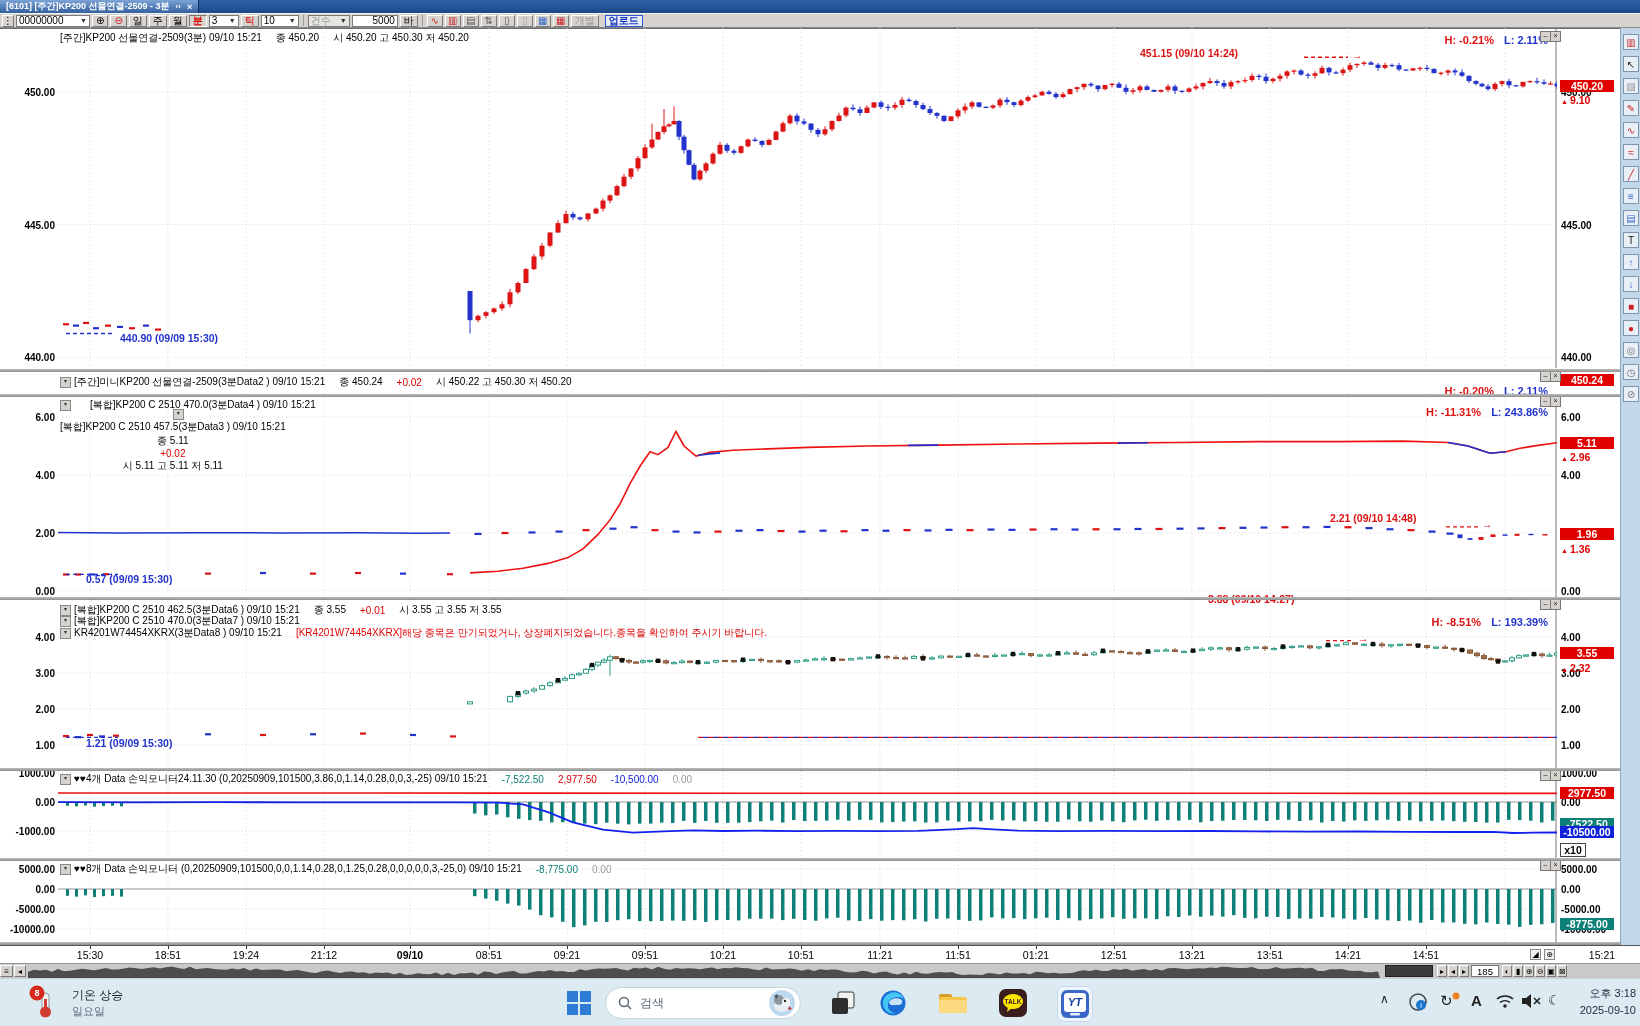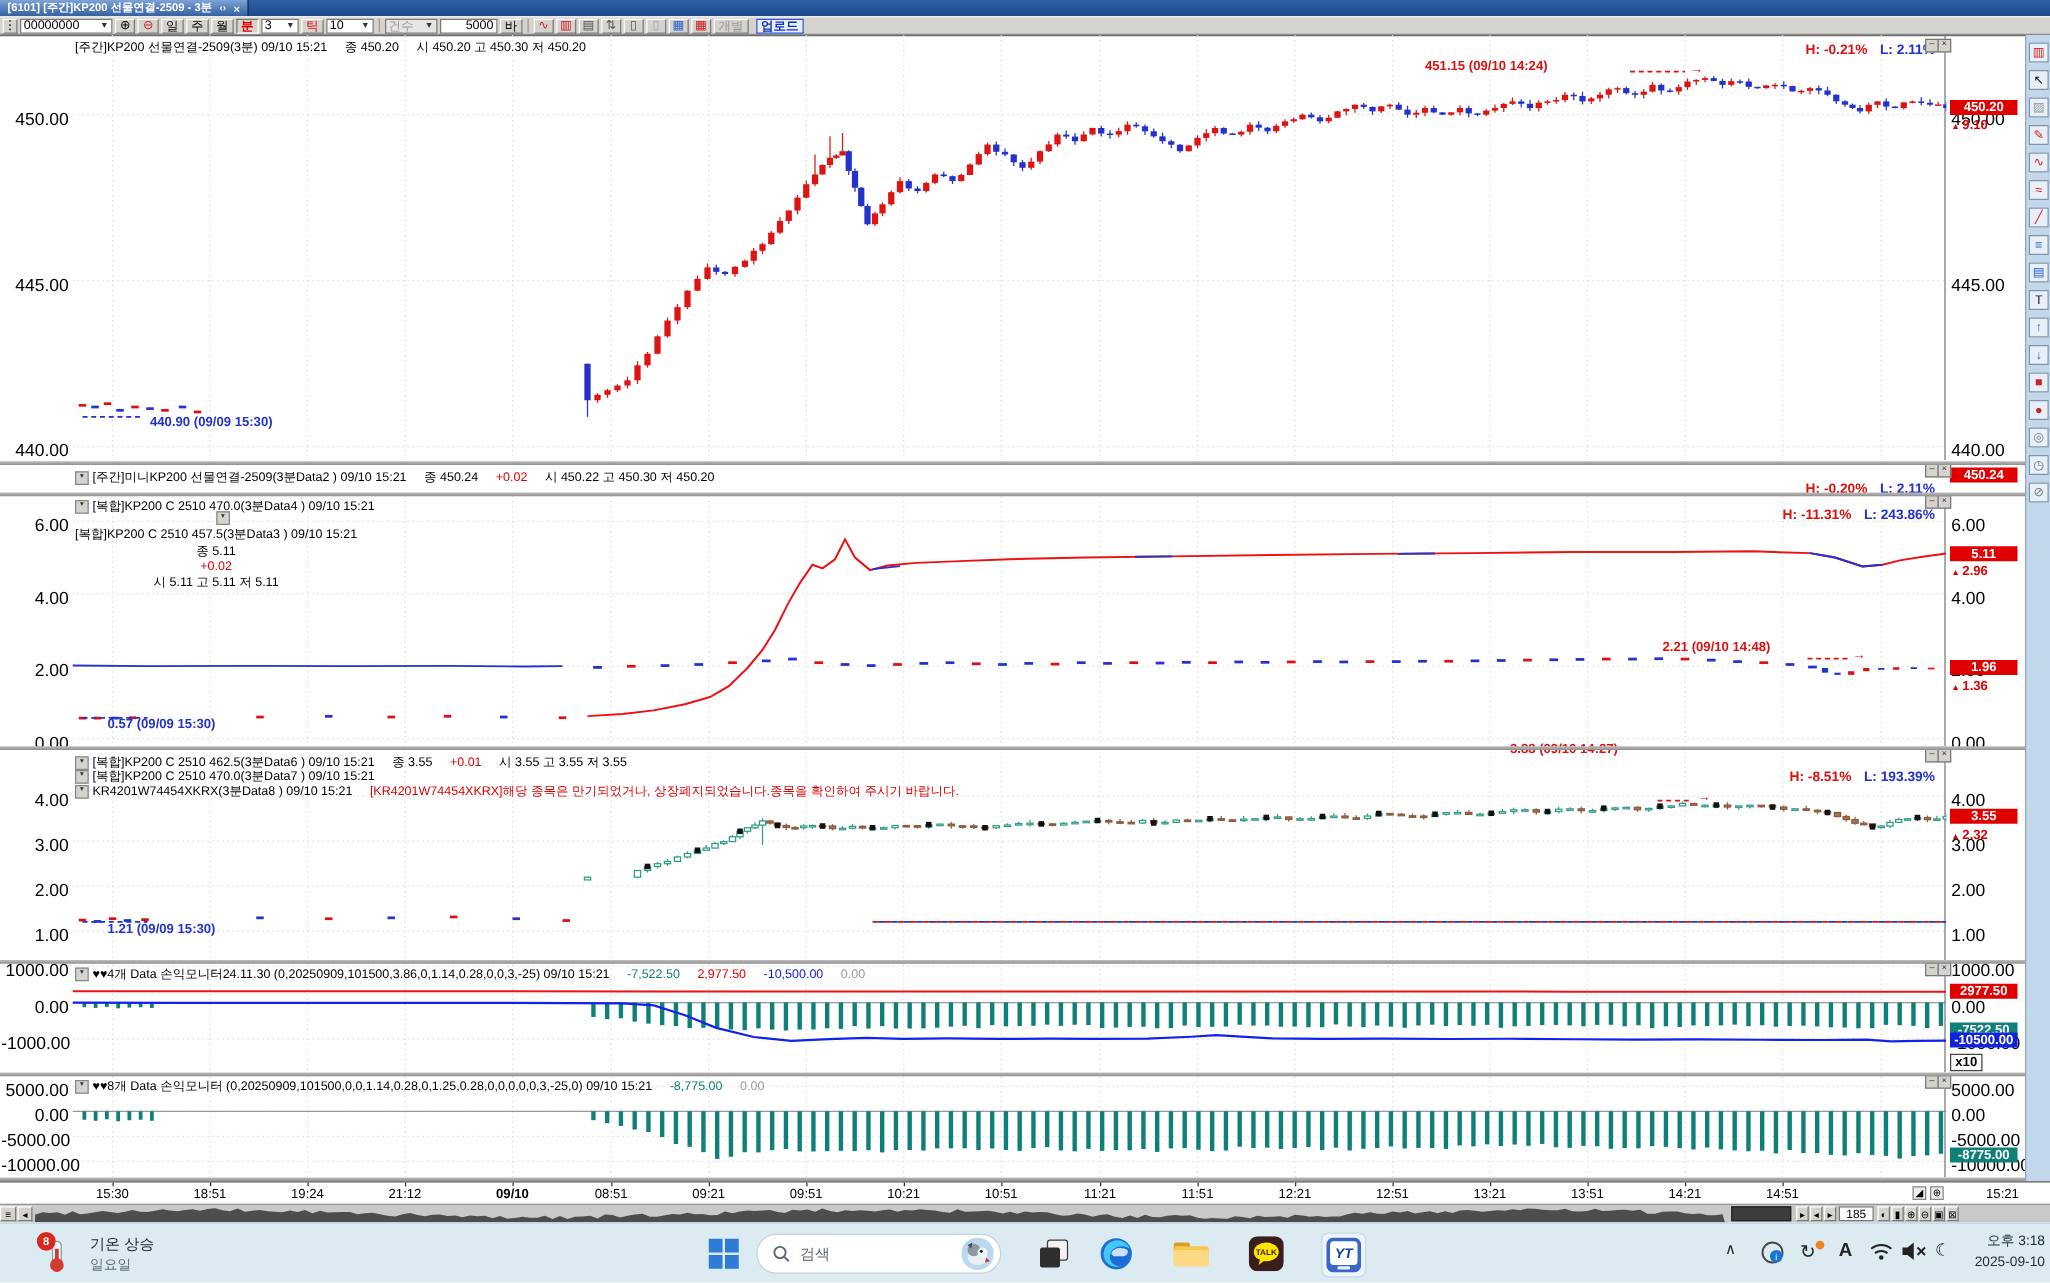--- a/index.html
+++ b/index.html
@@ -20,21 +20,21 @@
     padding:0 2px;box-sizing:border-box;}
   .combo .dn{color:#333;font-size:7px;margin-left:3px;}
   .tbsep{width:1px;height:11px;background:#9a9a9a;margin:0 2px;}
   .dis{color:#9a9a9a;}
   
   #bgchart{position:absolute;left:0;top:28px;width:1640px;height:917px;background:#fff;
     border-top:1px solid #6d6d6d;box-sizing:border-box;}
   #chart{position:absolute;inset:0;}
   #chart svg{position:absolute;}
   .divbar{position:absolute;left:0;width:1620px;height:3px;background:linear-gradient(#bdbdbd,#8f8f8f);}
-  .axlab{position:absolute;font-size:14px;color:#000;white-space:nowrap;}
+  .axlab{position:absolute;font-size:10px;color:#000;white-space:nowrap;font-weight:bold;}
   .axlab.l{width:54px;text-align:right;left:1px;}
   .axlab.r{left:1561px;text-align:left;}
   .hl{position:absolute;left:1203px;width:345px;text-align:right;font-size:11px;font-weight:bold;white-space:nowrap;}
   .hl .h{color:#dd1111;margin-right:10px;}.hl .l{color:#2233cc;}
   .hdr{position:absolute;display:flex;align-items:center;font-size:10px;white-space:nowrap;}
   .hdr .seg{margin-right:14px;}
   .hdr .cbtn{width:9px;height:9px;font-size:6px;line-height:7px;text-align:center;color:#333;
     background:#d6d3ce;border:1px solid #888;margin-right:3px;}
   .rbox{position:absolute;left:1560px;width:54px;text-align:center;font-size:10.5px;font-weight:bold;
     padding:0 1px;box-sizing:border-box;white-space:nowrap;}
@@ -616,21 +616,21 @@
       <div class="axlab r" style="top: 412px;">6.00</div>
       <div class="axlab l" style="top: 469.971px;">4.00</div>
       <div class="axlab r" style="top: 469.971px;">4.00</div>
       <div class="axlab l" style="top: 527.942px;">2.00</div>
       <div class="axlab r" style="top: 527.942px;">2.00</div>
       <div class="axlab l" style="top: 585.913px;">0.00</div>
       <div class="axlab r" style="top: 585.913px;">0.00</div>
       <div class="hl" style="top: 406px;"><span class="h">H: -11.31%</span><span class="l">L: 243.86%</span></div>
       <div class="hdr" style="left: 60px; top: 398px;">
         <span class="cbtn">▾</span>
-        <span class="seg" style="color: rgb(0, 0, 0);">[복합]KP200 C 2510 470.0(3분Data4 ) 09/10 15:21</span>
+        <span class="seg" style="color: rgb(0, 0, 0); margin-left: 16px;">[복합]KP200 C 2510 470.0(3분Data4 ) 09/10 15:21</span>
       </div>
       <div class="hdr" style="left: 60px; top: 409px; flex-direction: column;">
         <span class="cbtn">▾</span>
         <span class="seg" style="color: rgb(0, 0, 0);">[복합]KP200 C 2510 457.5(3분Data3 ) 09/10 15:21</span>
         <span class="seg" style="color: rgb(0, 0, 0);">종 5.11</span>
         <span class="seg" style="color: rgb(224, 0, 0);">+0.02</span>
         <span class="seg" style="color: rgb(0, 0, 0);">시 5.11 고 5.11 저 5.11</span>
       </div>
       <div class="rbox" style="top: 436.797px; background: rgb(224, 0, 0); color: rgb(255, 255, 255);">5.11</div>
       <div class="rbox" style="top: 451px; color: rgb(224, 0, 0); text-align: left;"><span style="font-size: 7px;">▲ </span><span>2.96</span></div>
@@ -1341,21 +1341,21 @@
       <div class="tlab" style="left: 645px;">09:51</div>
       <div style="position: absolute; left: 645px; top: 0px; width: 1px; height: 3px; background: rgb(51, 51, 51);"></div>
       <div class="tlab" style="left: 723px;">10:21</div>
       <div style="position: absolute; left: 723px; top: 0px; width: 1px; height: 3px; background: rgb(51, 51, 51);"></div>
       <div class="tlab" style="left: 801px;">10:51</div>
       <div style="position: absolute; left: 801px; top: 0px; width: 1px; height: 3px; background: rgb(51, 51, 51);"></div>
       <div class="tlab" style="left: 880px;">11:21</div>
       <div style="position: absolute; left: 880px; top: 0px; width: 1px; height: 3px; background: rgb(51, 51, 51);"></div>
       <div class="tlab" style="left: 958px;">11:51</div>
       <div style="position: absolute; left: 958px; top: 0px; width: 1px; height: 3px; background: rgb(51, 51, 51);"></div>
-      <div class="tlab" style="left: 1036px;">12:21</div>
+      <div class="tlab" style="left: 1036px;">01:21</div>
       <div style="position: absolute; left: 1036px; top: 0px; width: 1px; height: 3px; background: rgb(51, 51, 51);"></div>
       <div class="tlab" style="left: 1114px;">12:51</div>
       <div style="position: absolute; left: 1114px; top: 0px; width: 1px; height: 3px; background: rgb(51, 51, 51);"></div>
       <div class="tlab" style="left: 1192px;">13:21</div>
       <div style="position: absolute; left: 1192px; top: 0px; width: 1px; height: 3px; background: rgb(51, 51, 51);"></div>
       <div class="tlab" style="left: 1270px;">13:51</div>
       <div style="position: absolute; left: 1270px; top: 0px; width: 1px; height: 3px; background: rgb(51, 51, 51);"></div>
       <div class="tlab" style="left: 1348px;">14:21</div>
       <div style="position: absolute; left: 1348px; top: 0px; width: 1px; height: 3px; background: rgb(51, 51, 51);"></div>
       <div class="tlab" style="left: 1426px;">14:51</div>

